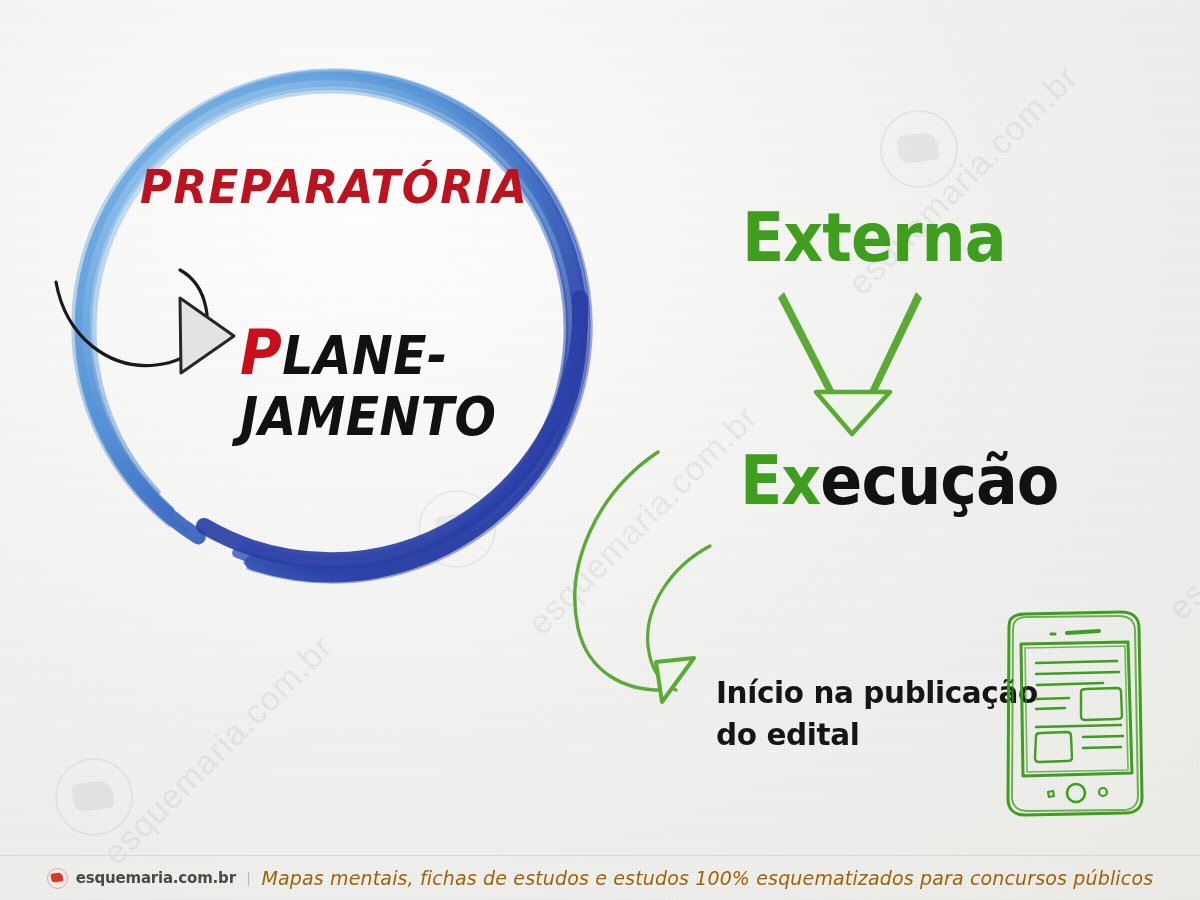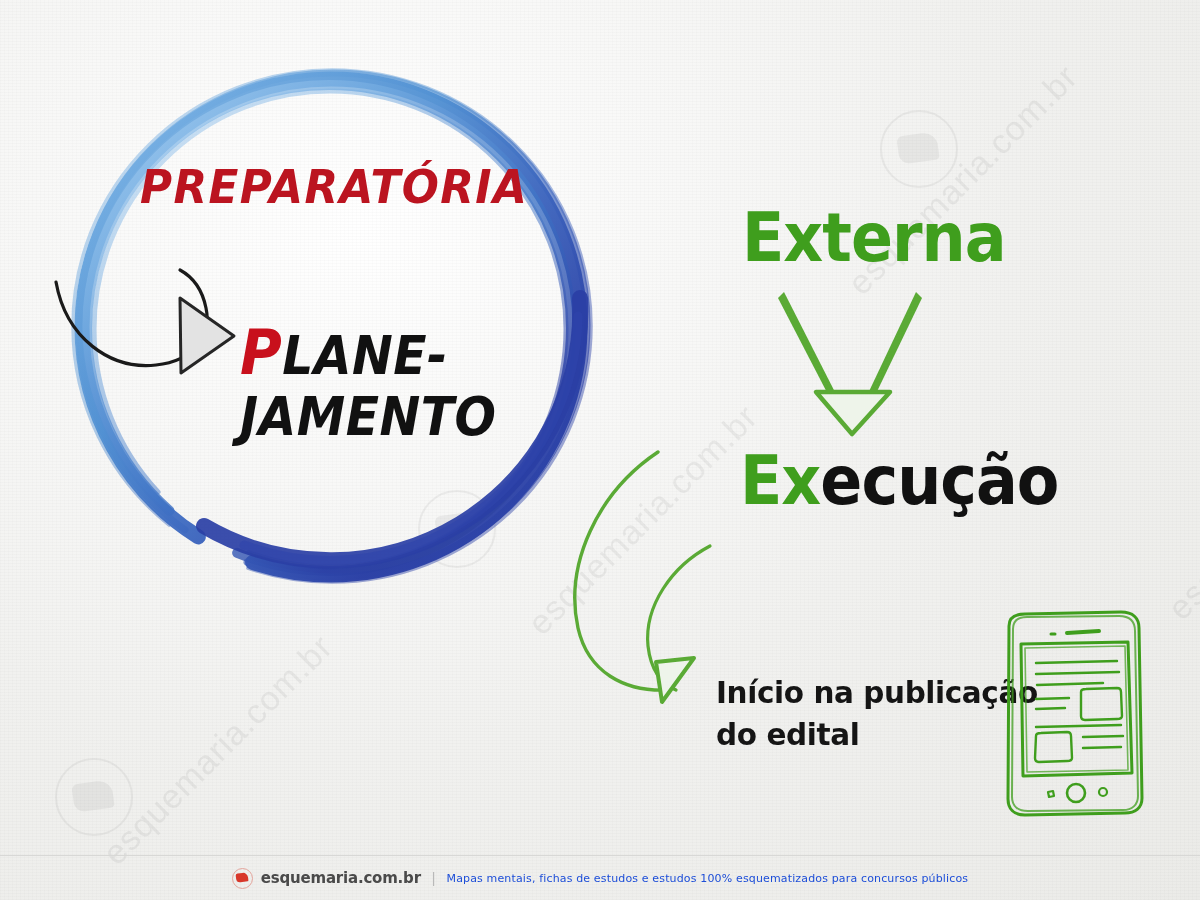--- a/index.html
+++ b/index.html
@@ -188,23 +188,24 @@
     color: #4a4a4a;
     letter-spacing: -0.2px;
   }
   #footer-sep {
     color: #b9b9b9;
     font-size: 14px;
     padding: 0 3px;
   }
   #footer-tagline {
     font-family: "DejaVu Sans", sans-serif;
-    font-size: 11px;
-    color: #1d4ed8;
+    font-size: 19px;
+    color: #a16207;
     letter-spacing: 0.15px;
+    font-style: italic;
   }
 
   svg { display: block; overflow: visible; }
 </style>
 </head>
 <body>
 
 <div id="canvas">
 
   <div id="paper-texture"></div>

